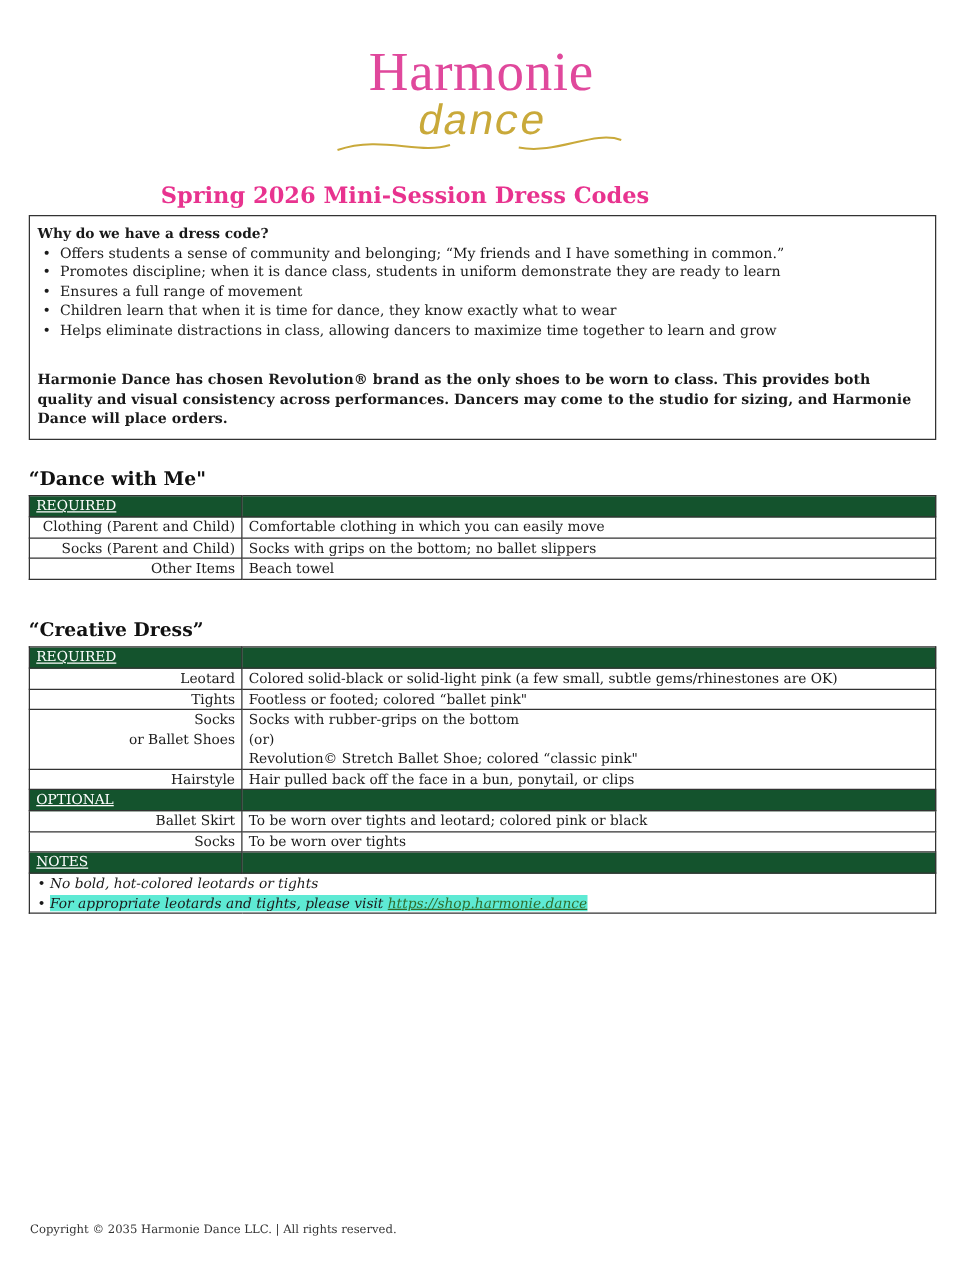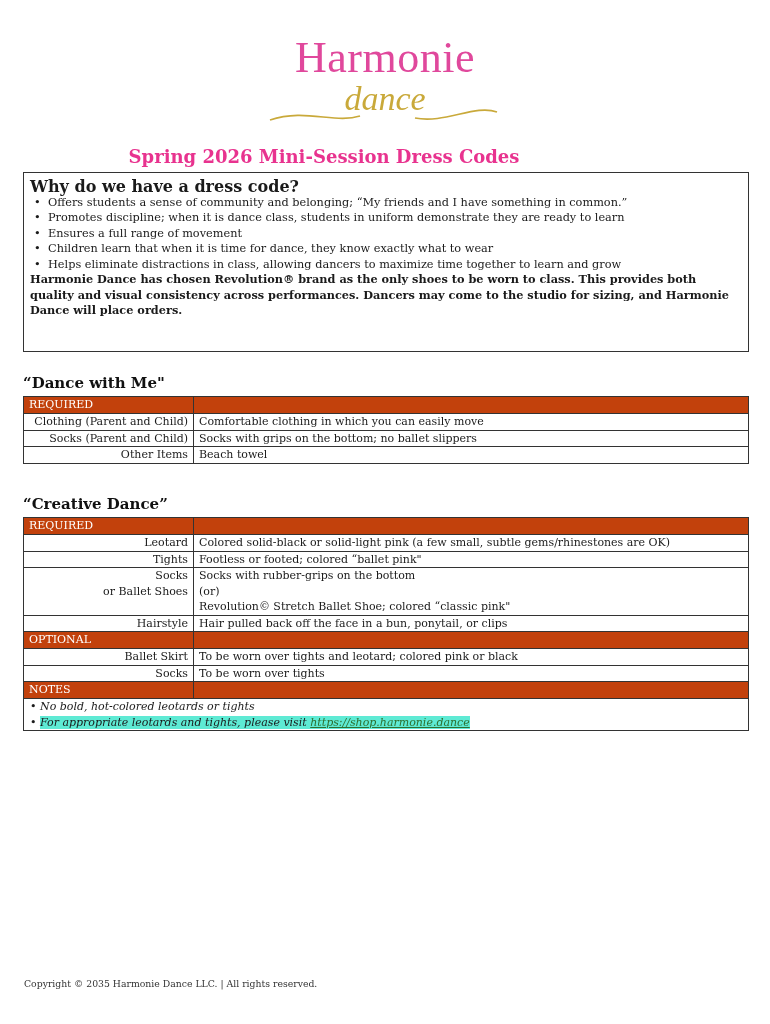--- a/index.html
+++ b/index.html
@@ -1,33 +1,33 @@
 <!DOCTYPE html>
 <html><head>
 <meta charset="utf-8">
 <style>
   html, body { margin: 0; padding: 0; background: #ffffff; }
   body { width: 770px; height: 1024px; position: relative; overflow: hidden;
          font-family: "DejaVu Serif", serif; color: #1a1a1a; }
   .logo { position: absolute; left: 0; width: 770px; top: 32px; height: 100px; text-align: center; }
   .logo-word { font-family: "Liberation Serif", serif; font-size: 44px; color: #e0489c; letter-spacing: 0.5px; position: absolute; left: 0; right: 0; top: 0; }
-  .logo-script { font-family: Liberation Serif, serif; font-style: italic; font-size: 34px; color: #c9a93a; position: absolute; left: 0; right: 0; top: 48px; }
+  .logo-script { font-family: Liberation Mono, monospace; font-style: italic; font-size: 34px; color: #c9a93a; position: absolute; left: 0; right: 0; top: 48px; }
   .logo-swash { position: absolute; left: 265px; top: 62px; }
   .title { position: absolute; top: 146px; left: 0; width: 648px; text-align: center; font-size: 18px; font-weight: bold; color: #e8338f; }
   .why-box { position: absolute; left: 23px; top: 172px; width: 712px; height: 172px; border: 1.5px solid #333; padding: 6px 6px 0 6px; font-size: 11.3px; line-height: 15.5px; }
-  .why-box h3 { margin: 0; font-size: 16px; font-weight: bold; }
+  .why-box h3 { margin: 0; font-size: 11px; font-weight: bold; }
   .why-box ul { margin: 0; padding: 0 0 0 18px; list-style: none; }
   .why-box li { position: relative; }
   .why-box li::before { content: "•"; position: absolute; left: -14px; }
-  .why-box p { margin: 0 0 0 0; font-weight: bold; }
+  .why-box p { margin: 24px 0 0 0; font-weight: bold; }
   .section-title { position: absolute; left: 23px; font-size: 15px; font-weight: bold; color: #111; }
   table.dc { position: absolute; left: 23px; width: 726px; border-collapse: collapse; font-size: 11px; }
   table.dc td { border: 1px solid #333; padding: 0 5px; line-height: 15.5px; vertical-align: top; }
   table.dc td.lab { width: 159px; text-align: right; }
-  table.dc tr.hdr td { background: #c2410c; color: #ffffff; height: 16px; }
+  table.dc tr.hdr td { background: #14532d; color: #ffffff; height: 16px; text-decoration: underline; }
   table.dc td.notes { padding-left: 6px; }
   .hl { background: #5eead4; font-style: italic; }
   .link { color: #2f6f2f; text-decoration: underline; }
   .footer { position: absolute; left: 24px; top: 978px; font-size: 9.3px; color: #333; }
 </style>
 </head>
 <body>
 
 <div class="logo">
   <div class="logo-word">Harmonie</div>
@@ -67,21 +67,21 @@
     <td class="lab">Socks (Parent and Child)</td>
     <td>Socks with grips on the bottom; no ballet slippers</td>
   </tr>
   <tr>
     <td class="lab">Other Items</td>
     <td>Beach towel</td>
   </tr>
 </tbody>
   </table>
 
-<div class="section-title" style="top:495px;">“Creative Dance”</div>
+<div class="section-title" style="top:495px;">“Creative Dress”</div>
 <table class="dc" style="top:517px;">
   <tbody>
       <tr class="hdr">
     <td class="lab" style="text-align:left;">REQUIRED</td>
     <td></td>
   </tr>
   <tr>
     <td class="lab">Leotard</td>
     <td>Colored solid-black or solid-light pink (a few small, subtle gems/rhinestones are OK)</td>
   </tr>

